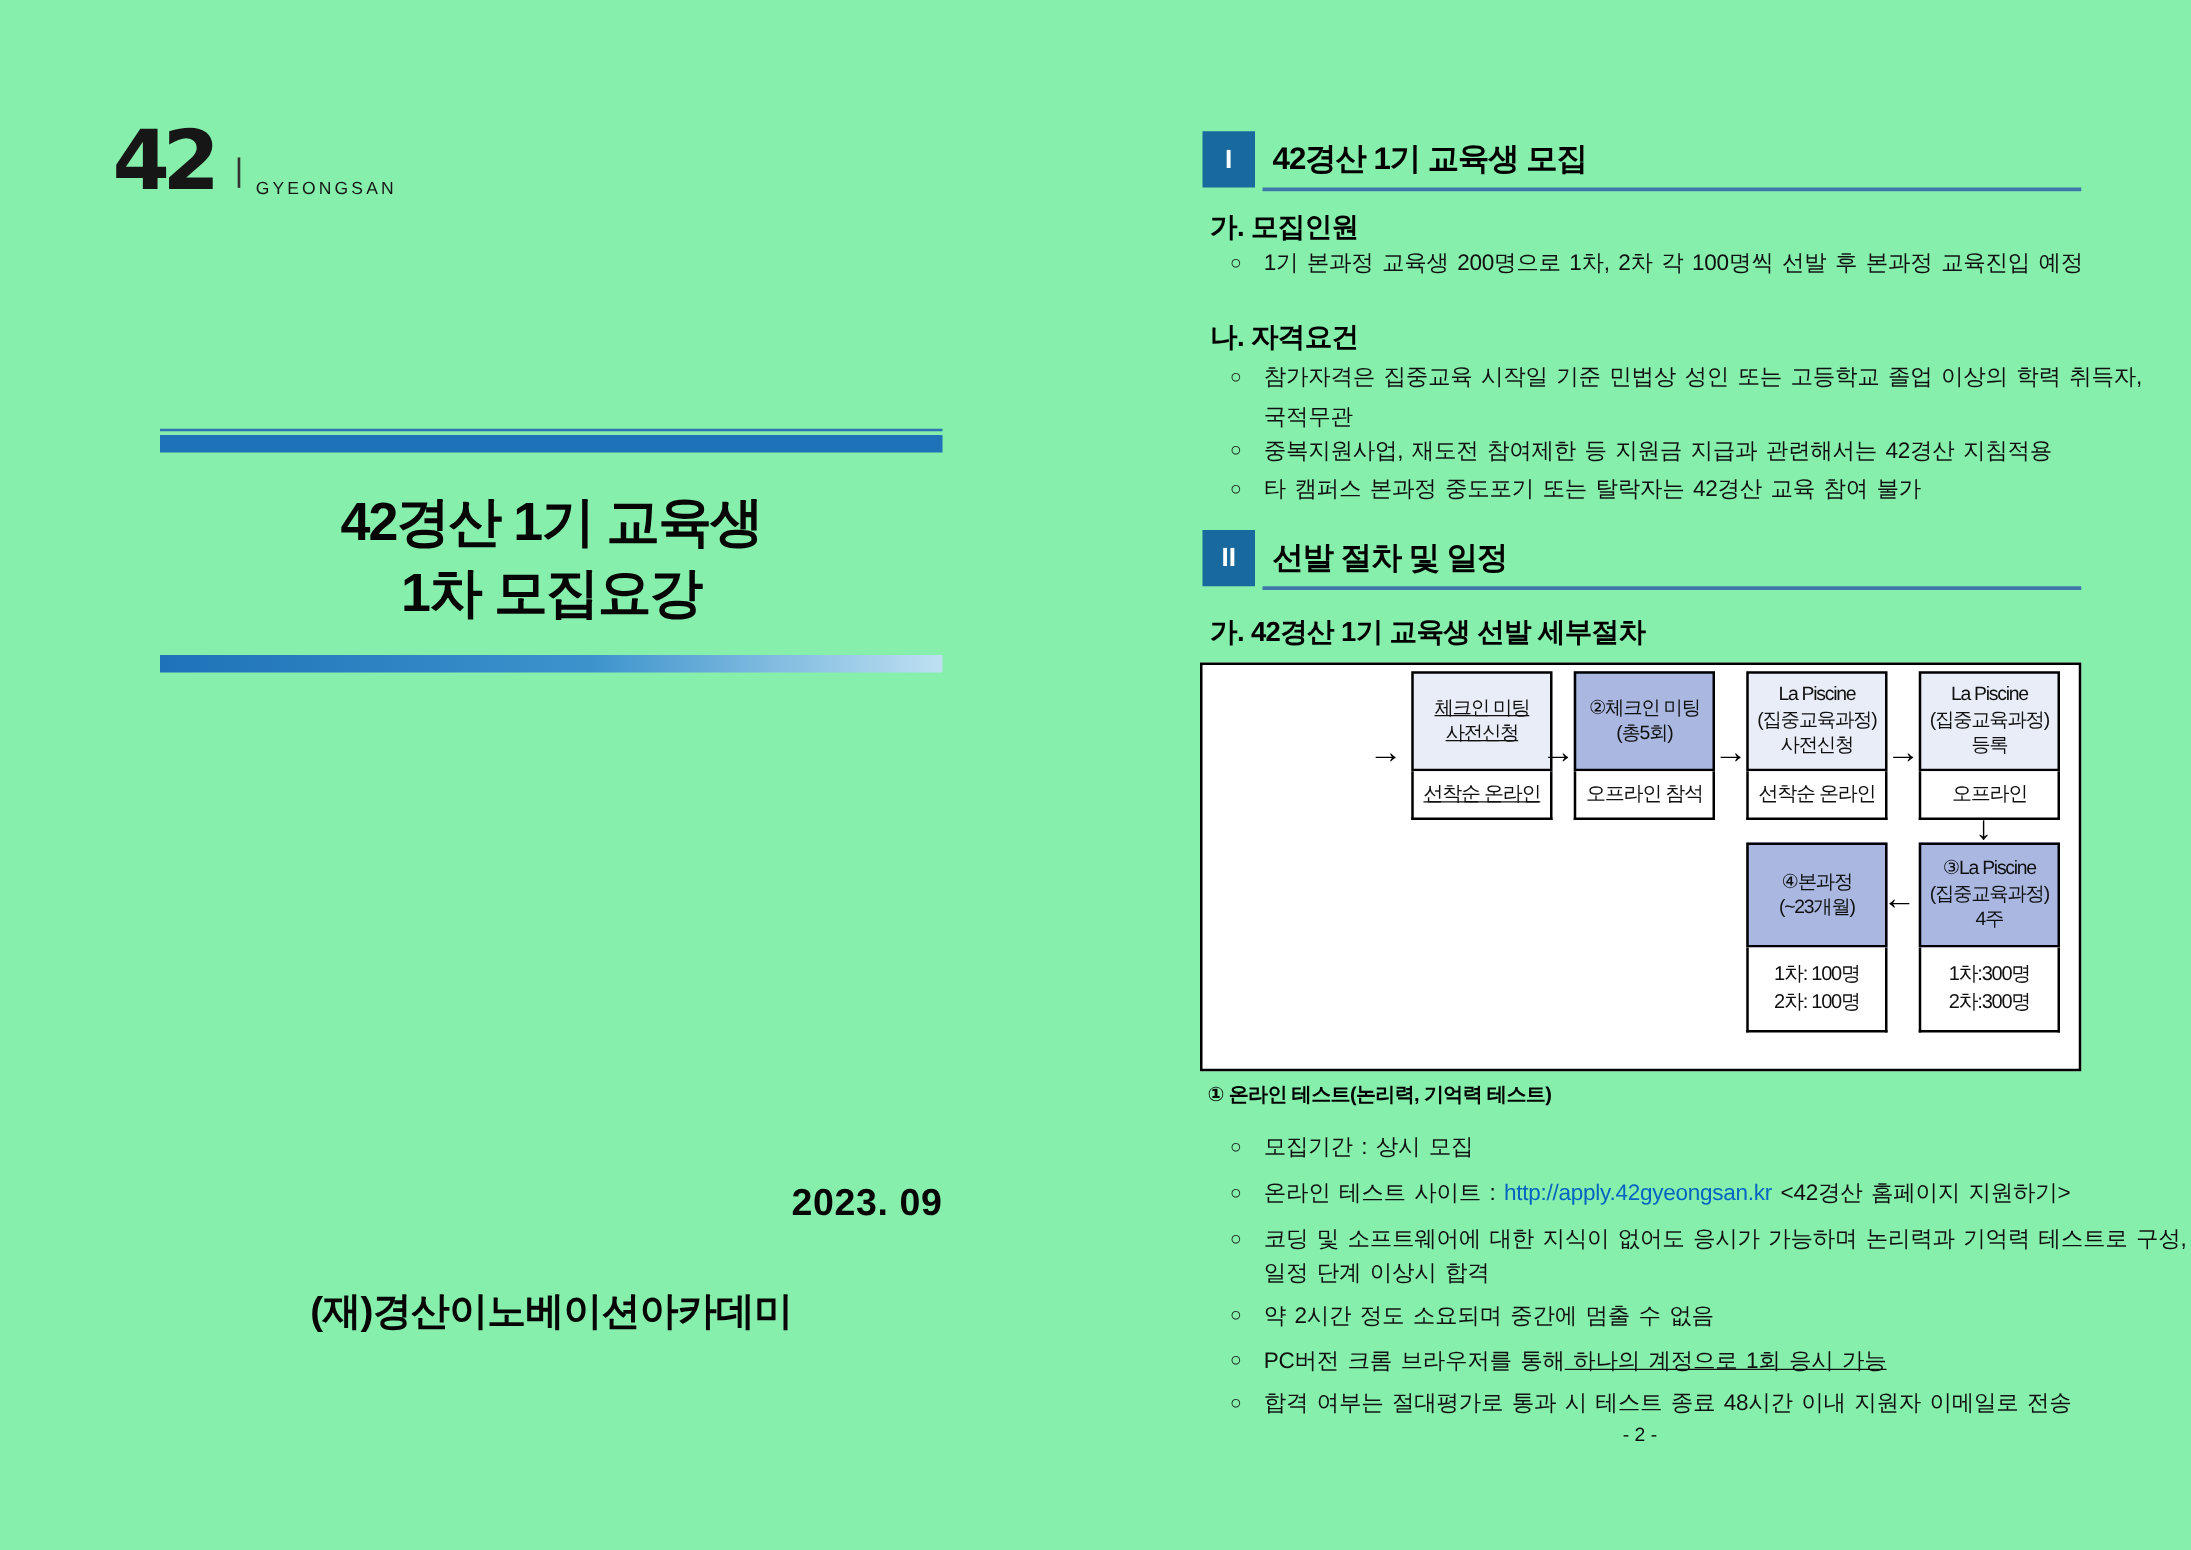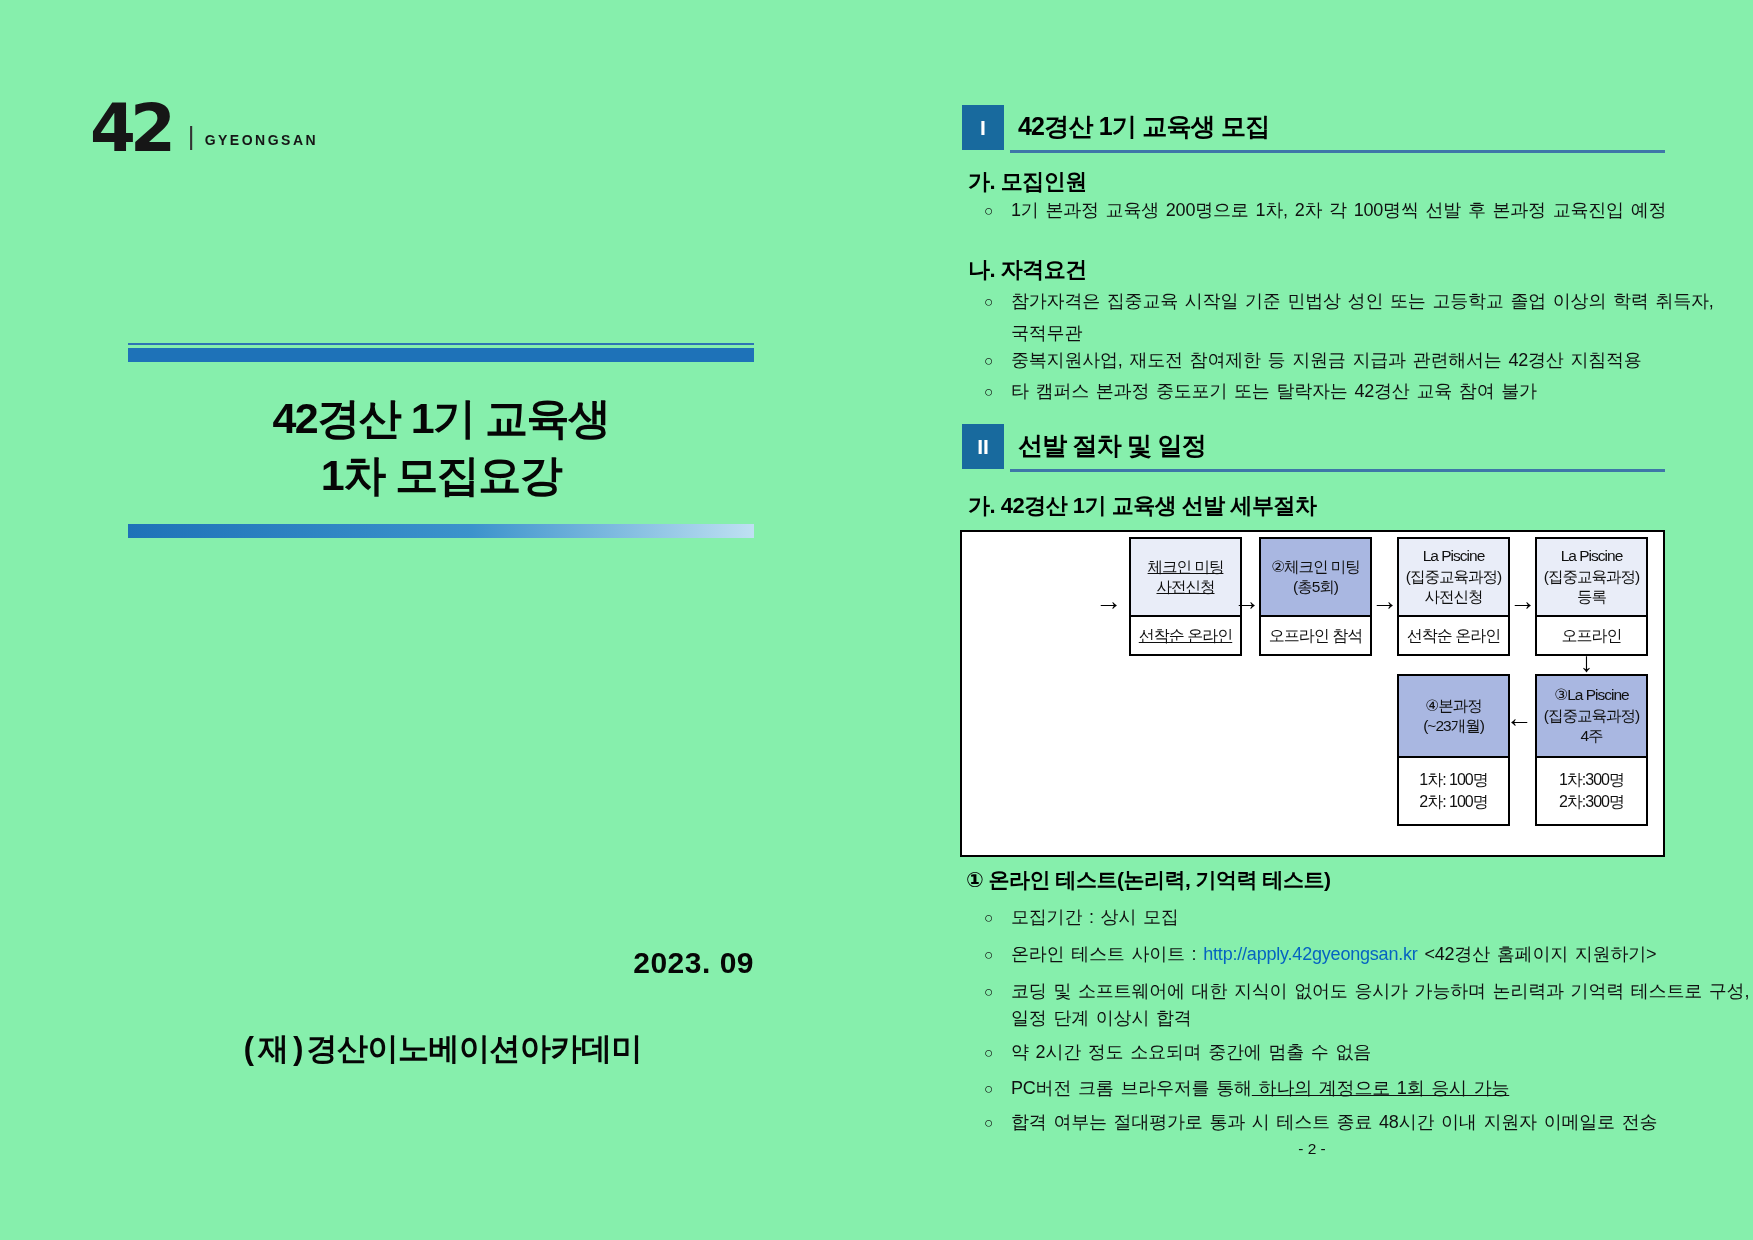--- a/index.html
+++ b/index.html
@@ -4,34 +4,34 @@
 <style>
   html,body{margin:0;padding:0;background:#fff;}
   .page{position:relative;width:1753px;height:1240px;background:#86efac;overflow:hidden;
         font-family:"Liberation Sans","DejaVu Sans",sans-serif;color:#101010;}
   .abs{position:absolute;}
   
   .logo-wrap{display:flex;align-items:flex-end;}
   .logo-num{font-family:"DejaVu Sans",sans-serif;font-size:66px;font-weight:900;letter-spacing:-6px;
             line-height:0.95;color:#161616;}
   .logo-div{font-size:26px;font-weight:200;color:#333;margin:0 10px 12px 18px;line-height:1;}
-  .logo-campus{font-size:14px;font-weight:700;letter-spacing:2.5px;color:#161616;margin-bottom:14px;line-height:1;}
+  .logo-campus{font-size:14px;font-weight:400;letter-spacing:2.5px;color:#161616;margin-bottom:4px;line-height:1;}
   .rule-thin{height:2px;background:#2E74B5;}
   .bar-solid{height:14px;background:var(--accent-blue,#1E72B8);}
   .bar-grad{height:14px;background:linear-gradient(90deg,var(--accent-blue,#1E72B8) 0%,#3C93CC 55%,var(--gradient-light,#BFE0F2) 100%);}
   .big-title{font-size:43px;font-weight:800;letter-spacing:-1.5px;text-align:center;color:#060606;line-height:1.1;}
   .cover-date{font-size:30px;font-weight:700;text-align:right;letter-spacing:0.5px;color:#060606;}
   .cover-org{font-size:31px;font-weight:800;text-align:center;letter-spacing:-0.5px;color:#060606;}
   
   .sec-box{width:42px;height:45px;background:var(--section-blue,#186A9E);color:#fff;display:flex;
            align-items:center;justify-content:center;font-size:21px;font-weight:700;}
   .sec-title{font-size:25px;font-weight:800;letter-spacing:-0.8px;color:#000;white-space:nowrap;}
   .sec-line{height:3px;background:var(--underline-blue,#3E77A8);}
   .h-sub{font-size:22px;font-weight:800;letter-spacing:-0.5px;color:#000;white-space:nowrap;}
-  .h-num{font-size:21px;font-weight:800;letter-spacing:-0.5px;color:#000;white-space:nowrap;}
+  .h-num{font-size:16px;font-weight:800;letter-spacing:-0.5px;color:#000;white-space:nowrap;}
   .bullet{display:flex;align-items:flex-start;white-space:nowrap;font-size:18px;letter-spacing:-0.2px;
           word-spacing:2px;color:#101010;line-height:1.25;}
   .bullet .mk{width:27px;flex:none;font-size:15.5px;padding-top:2px;}
   .cont{font-size:18px;letter-spacing:-0.2px;word-spacing:2px;white-space:nowrap;line-height:1.25;}
   .link{color:var(--link,#0563C1);cursor:pointer;}
   .us{text-decoration:underline;}
   .pagenum{font-size:15.5px;text-align:center;color:#101010;}
   
   .flow{border:2px solid #000;background:#fff;box-sizing:border-box;}
   .fcol{position:absolute;width:113px;}
@@ -63,21 +63,21 @@
 
     <div class="abs rule-thin" style="left:128px;top:343px;width:626px;"></div>
     <div class="abs bar-solid" style="left:128px;top:348px;width:626px;"></div>
 
     <div class="abs big-title" style="left:128px;top:395px;width:626px;">42경산 1기 교육생</div>
     <div class="abs big-title" style="left:128px;top:452px;width:626px;">1차 모집요강</div>
 
     <div class="abs bar-grad" style="left:128px;top:524px;width:626px;"></div>
 
     <div class="abs cover-date" style="left:128px;top:946px;width:626px;">2023. 09</div>
-    <div class="abs cover-org" style="left:128px;top:1028px;width:626px;font-family:Liberation Mono, monospace;">(재)경산이노베이션아카데미</div>
+    <div class="abs cover-org" style="left:128px;top:1028px;width:626px;">(재)경산이노베이션아카데미</div>
   </div>
 
   <div>
 
     <div class="abs sec-box" style="left:962px;top:105px;">
       <span>I</span>
     </div>
     <div class="abs sec-title" style="left:1018px;top:110px;">42경산 1기 교육생 모집</div>
     <div class="abs sec-line" style="left:1010px;top:150px;width:655px;"></div>
 

